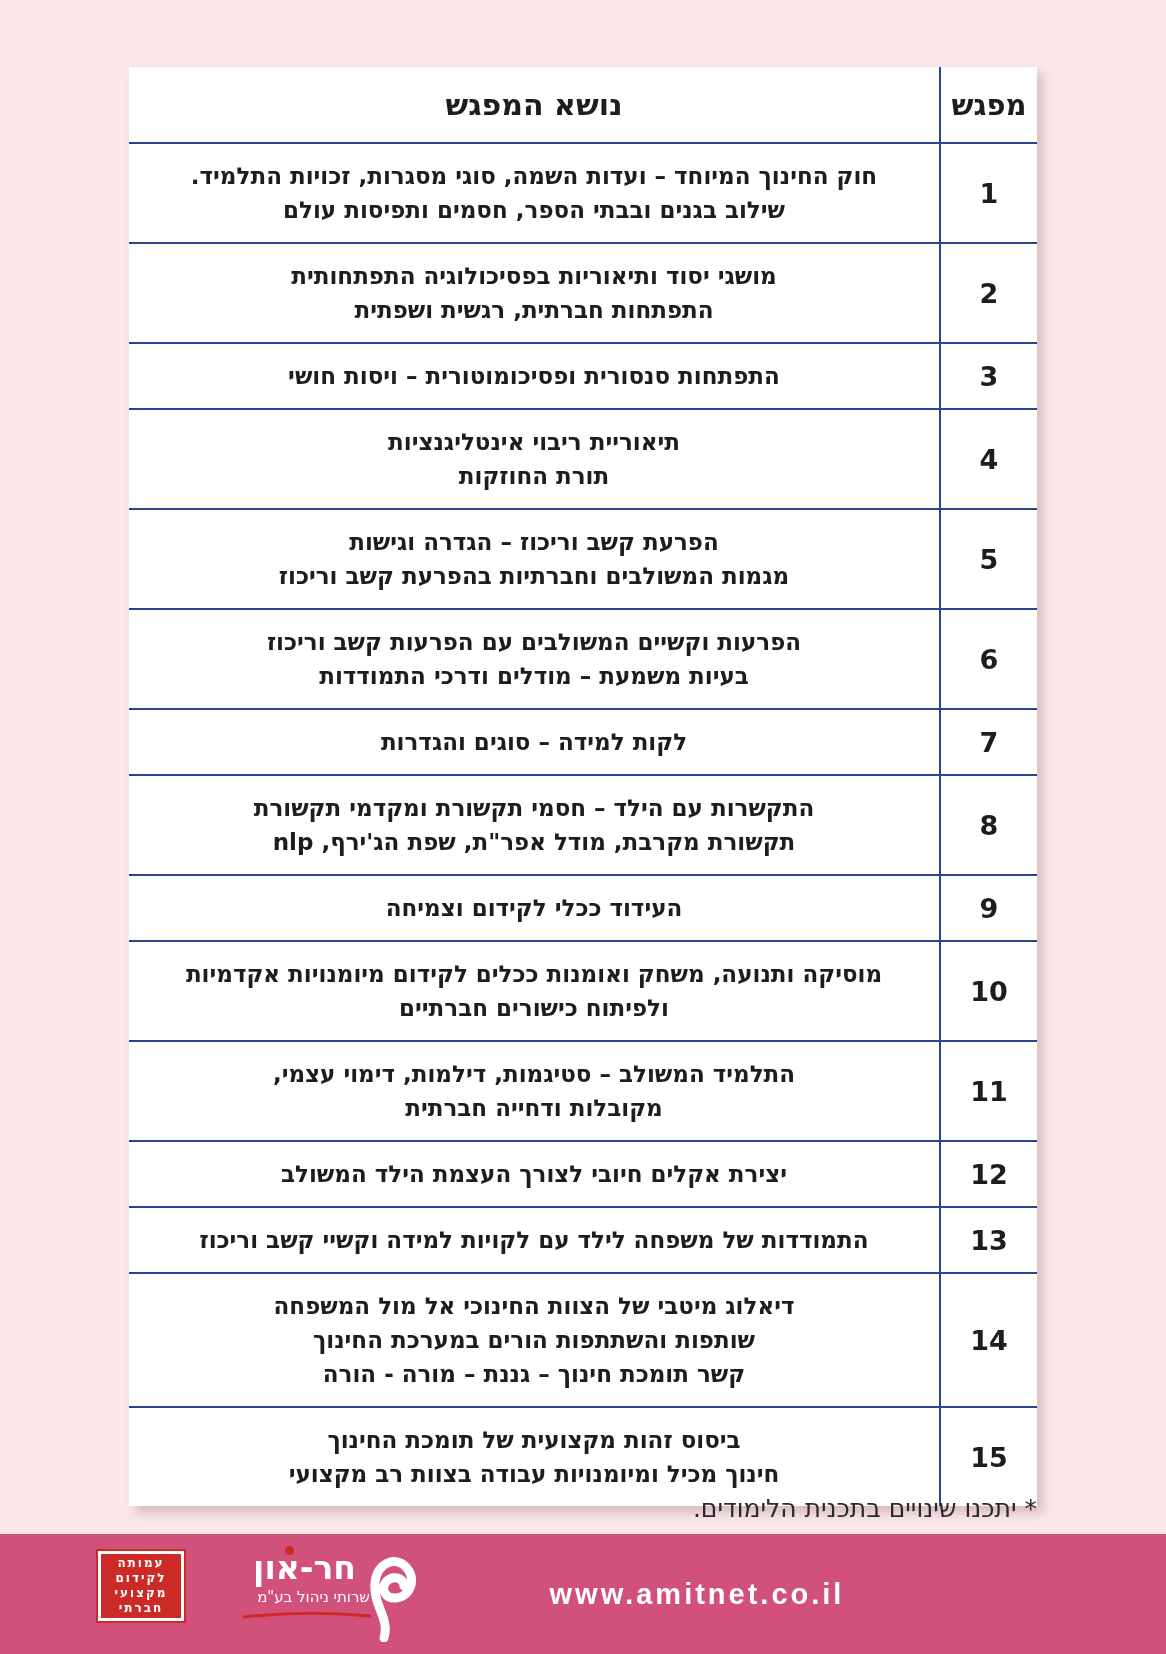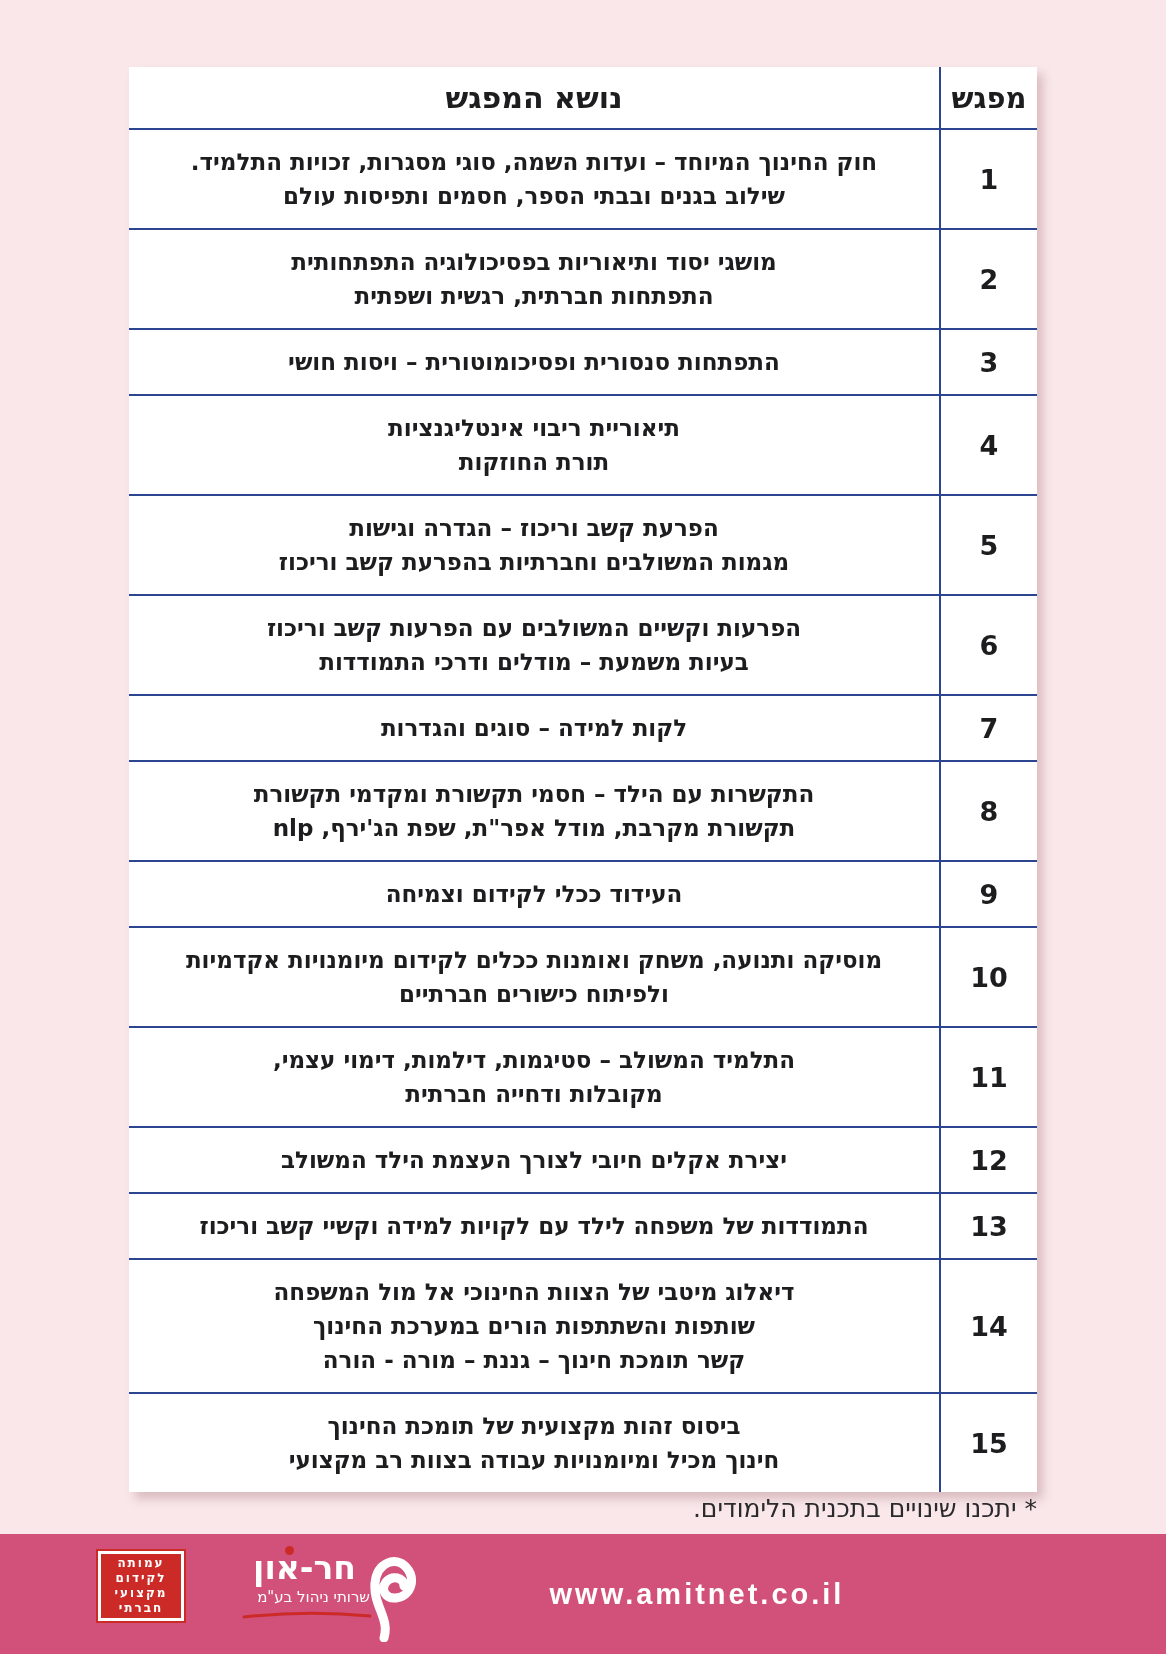--- a/index.html
+++ b/index.html
@@ -39,21 +39,21 @@
   .cell-num{
     width:97px;
     border-left:2px solid var(--blue);
     font-weight:bold;
     font-size:27px;
     padding:10px 4px;
   }
   th.cell-topic{
     font-size:30px;
     font-weight:bold;
-    padding:13px 10px;
+    padding:20px 10px;
   }
   th.cell-num{font-size:29px;}
   td.cell-topic{
     font-size:23px;
     font-weight:bold;
     line-height:34px;
     padding:15px 0;
     white-space:pre-line;
   }
   

